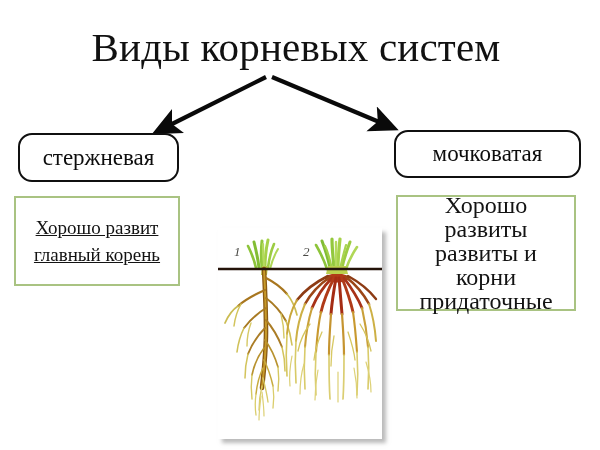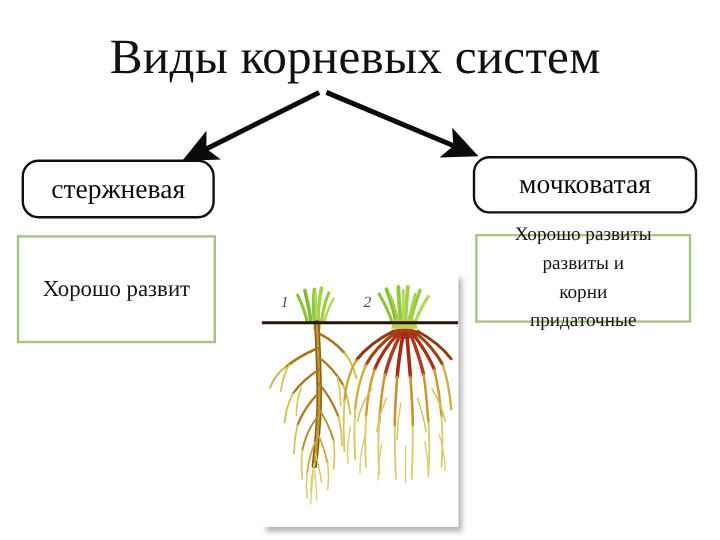--- a/index.html
+++ b/index.html
@@ -84,27 +84,28 @@
     color: #131313;
   }
   #desc-box-tap {
     left: 14px;
     top: 196px;
     width: 166px;
     height: 90px;
     font-size: 19px;
     line-height: 27px;
     padding: 0 6px;
+    text-decoration: underline;
   }
   #desc-box-fib {
     left: 396px;
     top: 195px;
     width: 180px;
-    height: 74px;
-    font-size: 16px;
+    height: 116px;
+    font-size: 24px;
     line-height: 24px;
     padding: 0 5px;
   }
   .desc-text {
     display: block;
   }
 
   
   #root-photo {
     position: absolute;
@@ -147,20 +148,21 @@
     <span>мочковатая</span>
   </div>
 
   <div class="cat-box" id="cat-box-tap">
     <span>стержневая</span>
   </div>
 
   <div class="desc-box" id="desc-box-tap">
     <div>
       <span class="desc-text">Хорошо развит</span>
+      <span class="desc-text">главный корень</span>
     </div>
   </div>
 
   <div class="desc-box" id="desc-box-fib">
     <div>
       <span class="desc-text">Хорошо развиты</span>
       <span class="desc-text">развиты и</span>
       <span class="desc-text">корни</span>
       <span class="desc-text">придаточные</span>
     </div>

